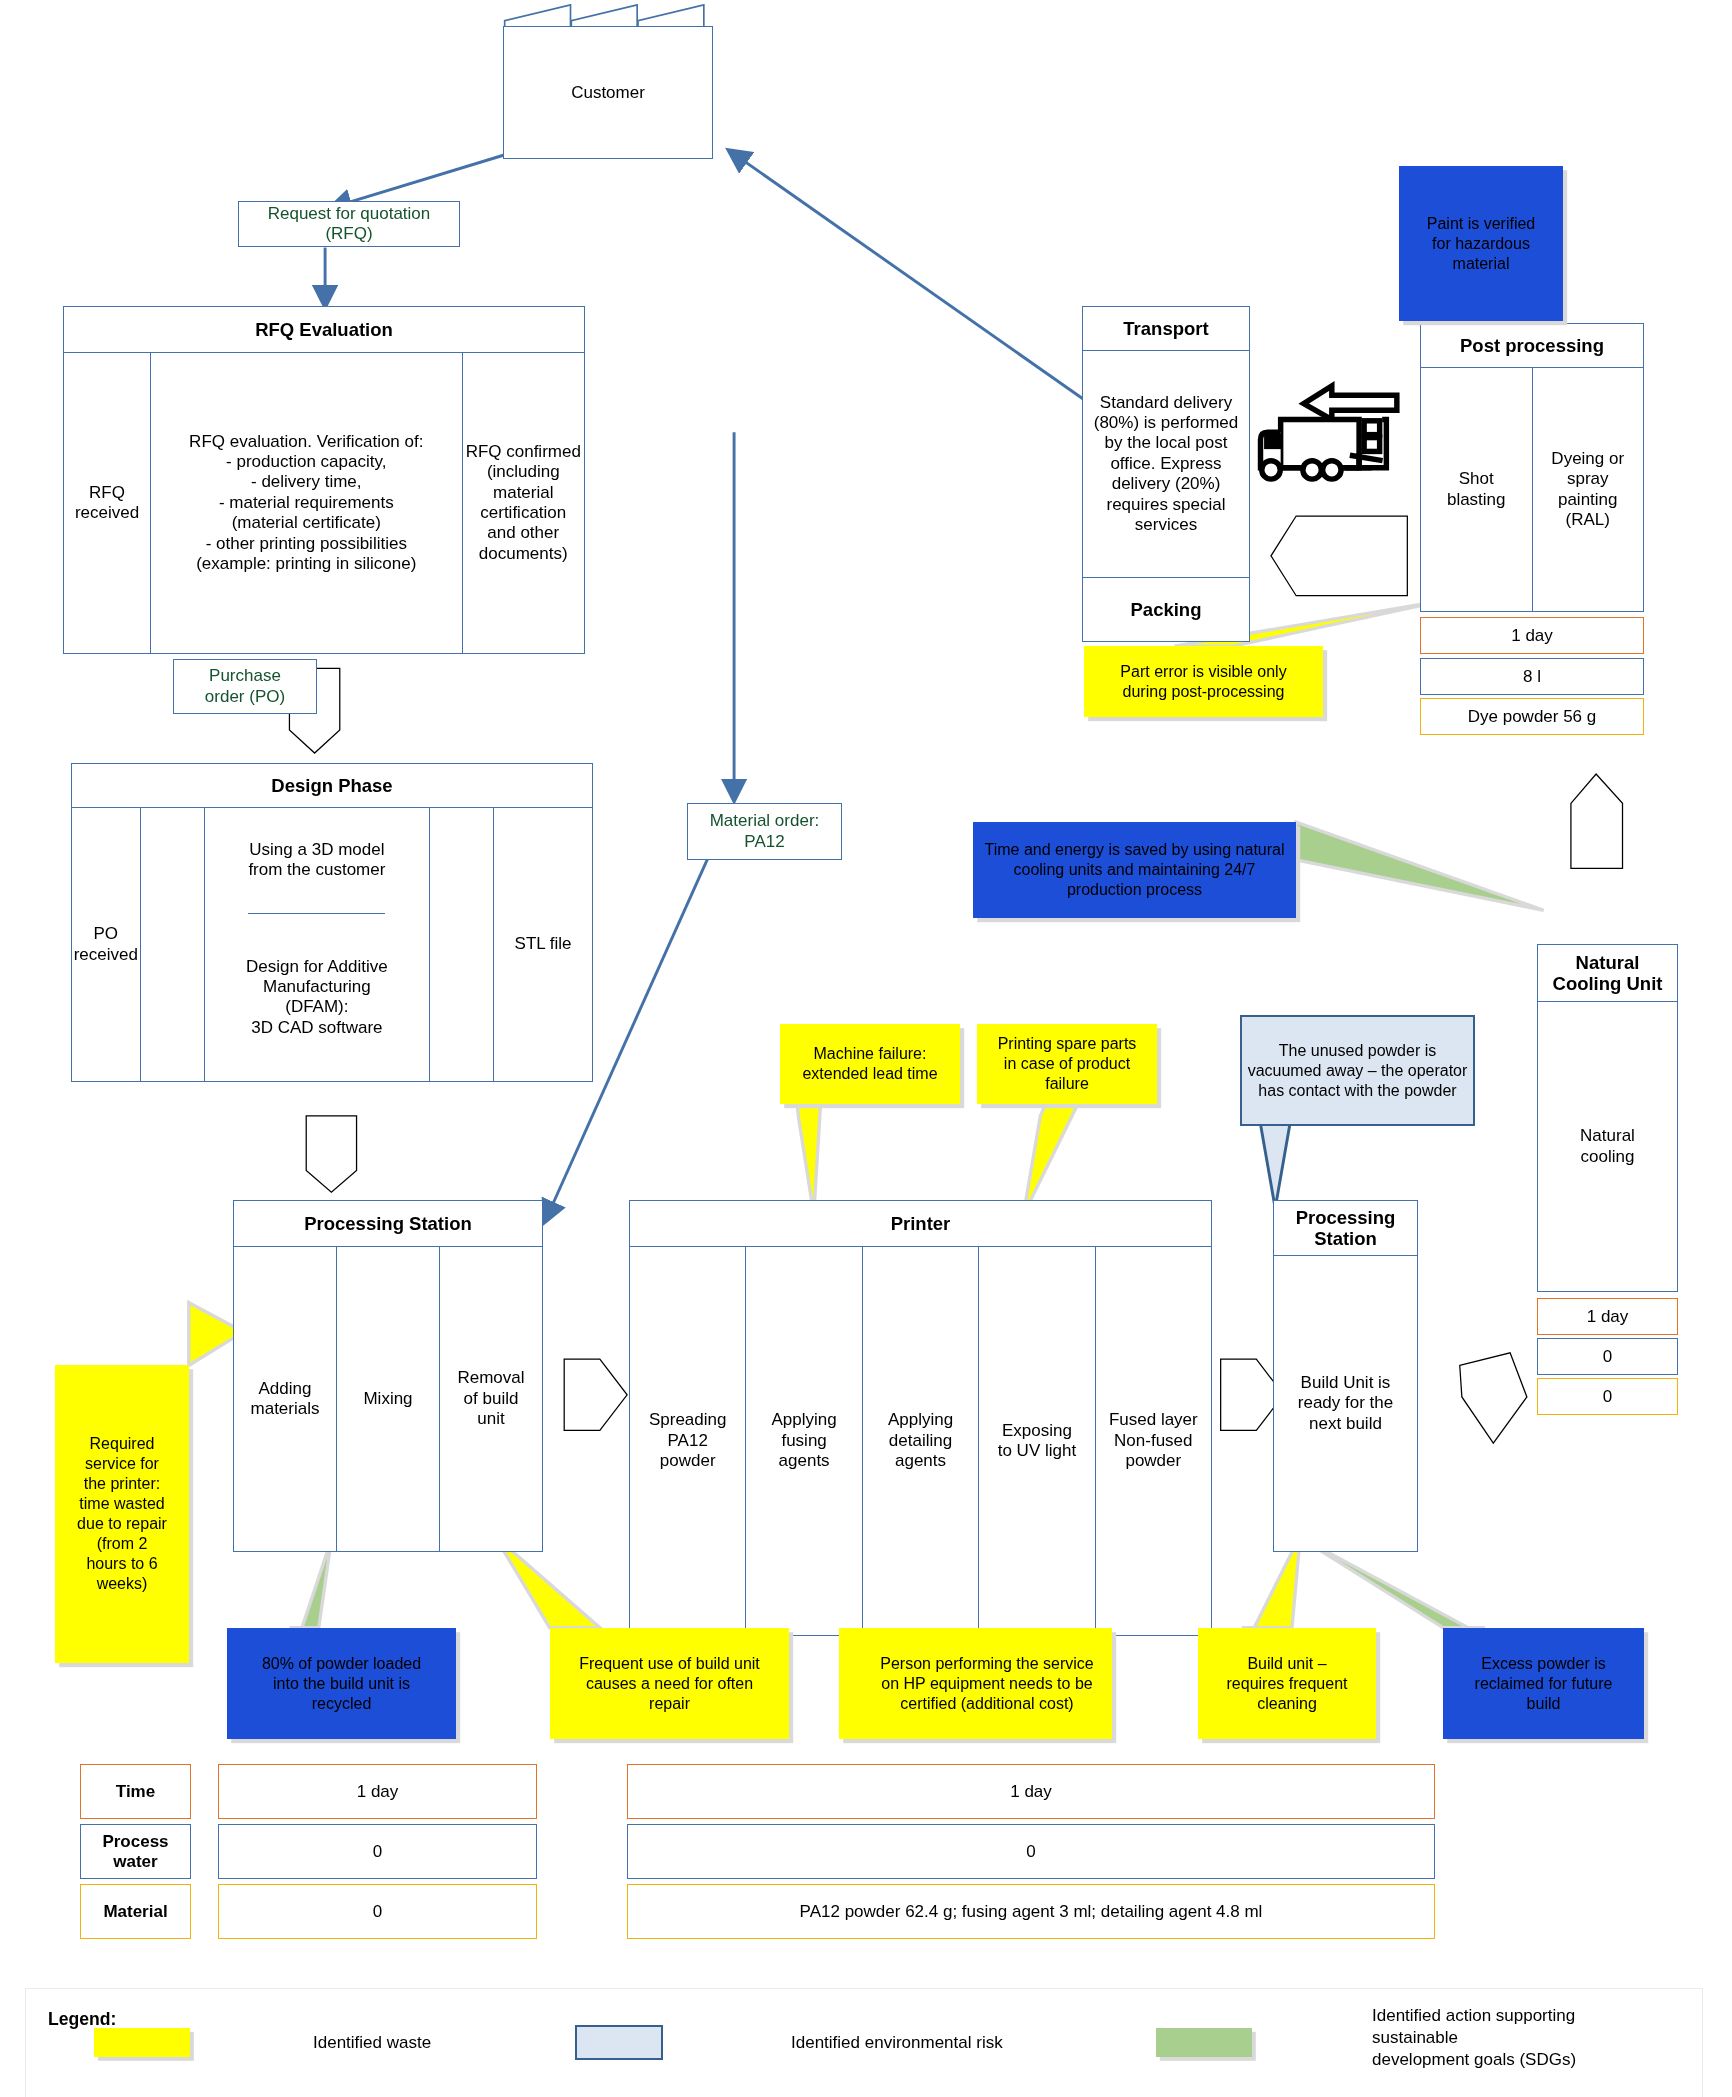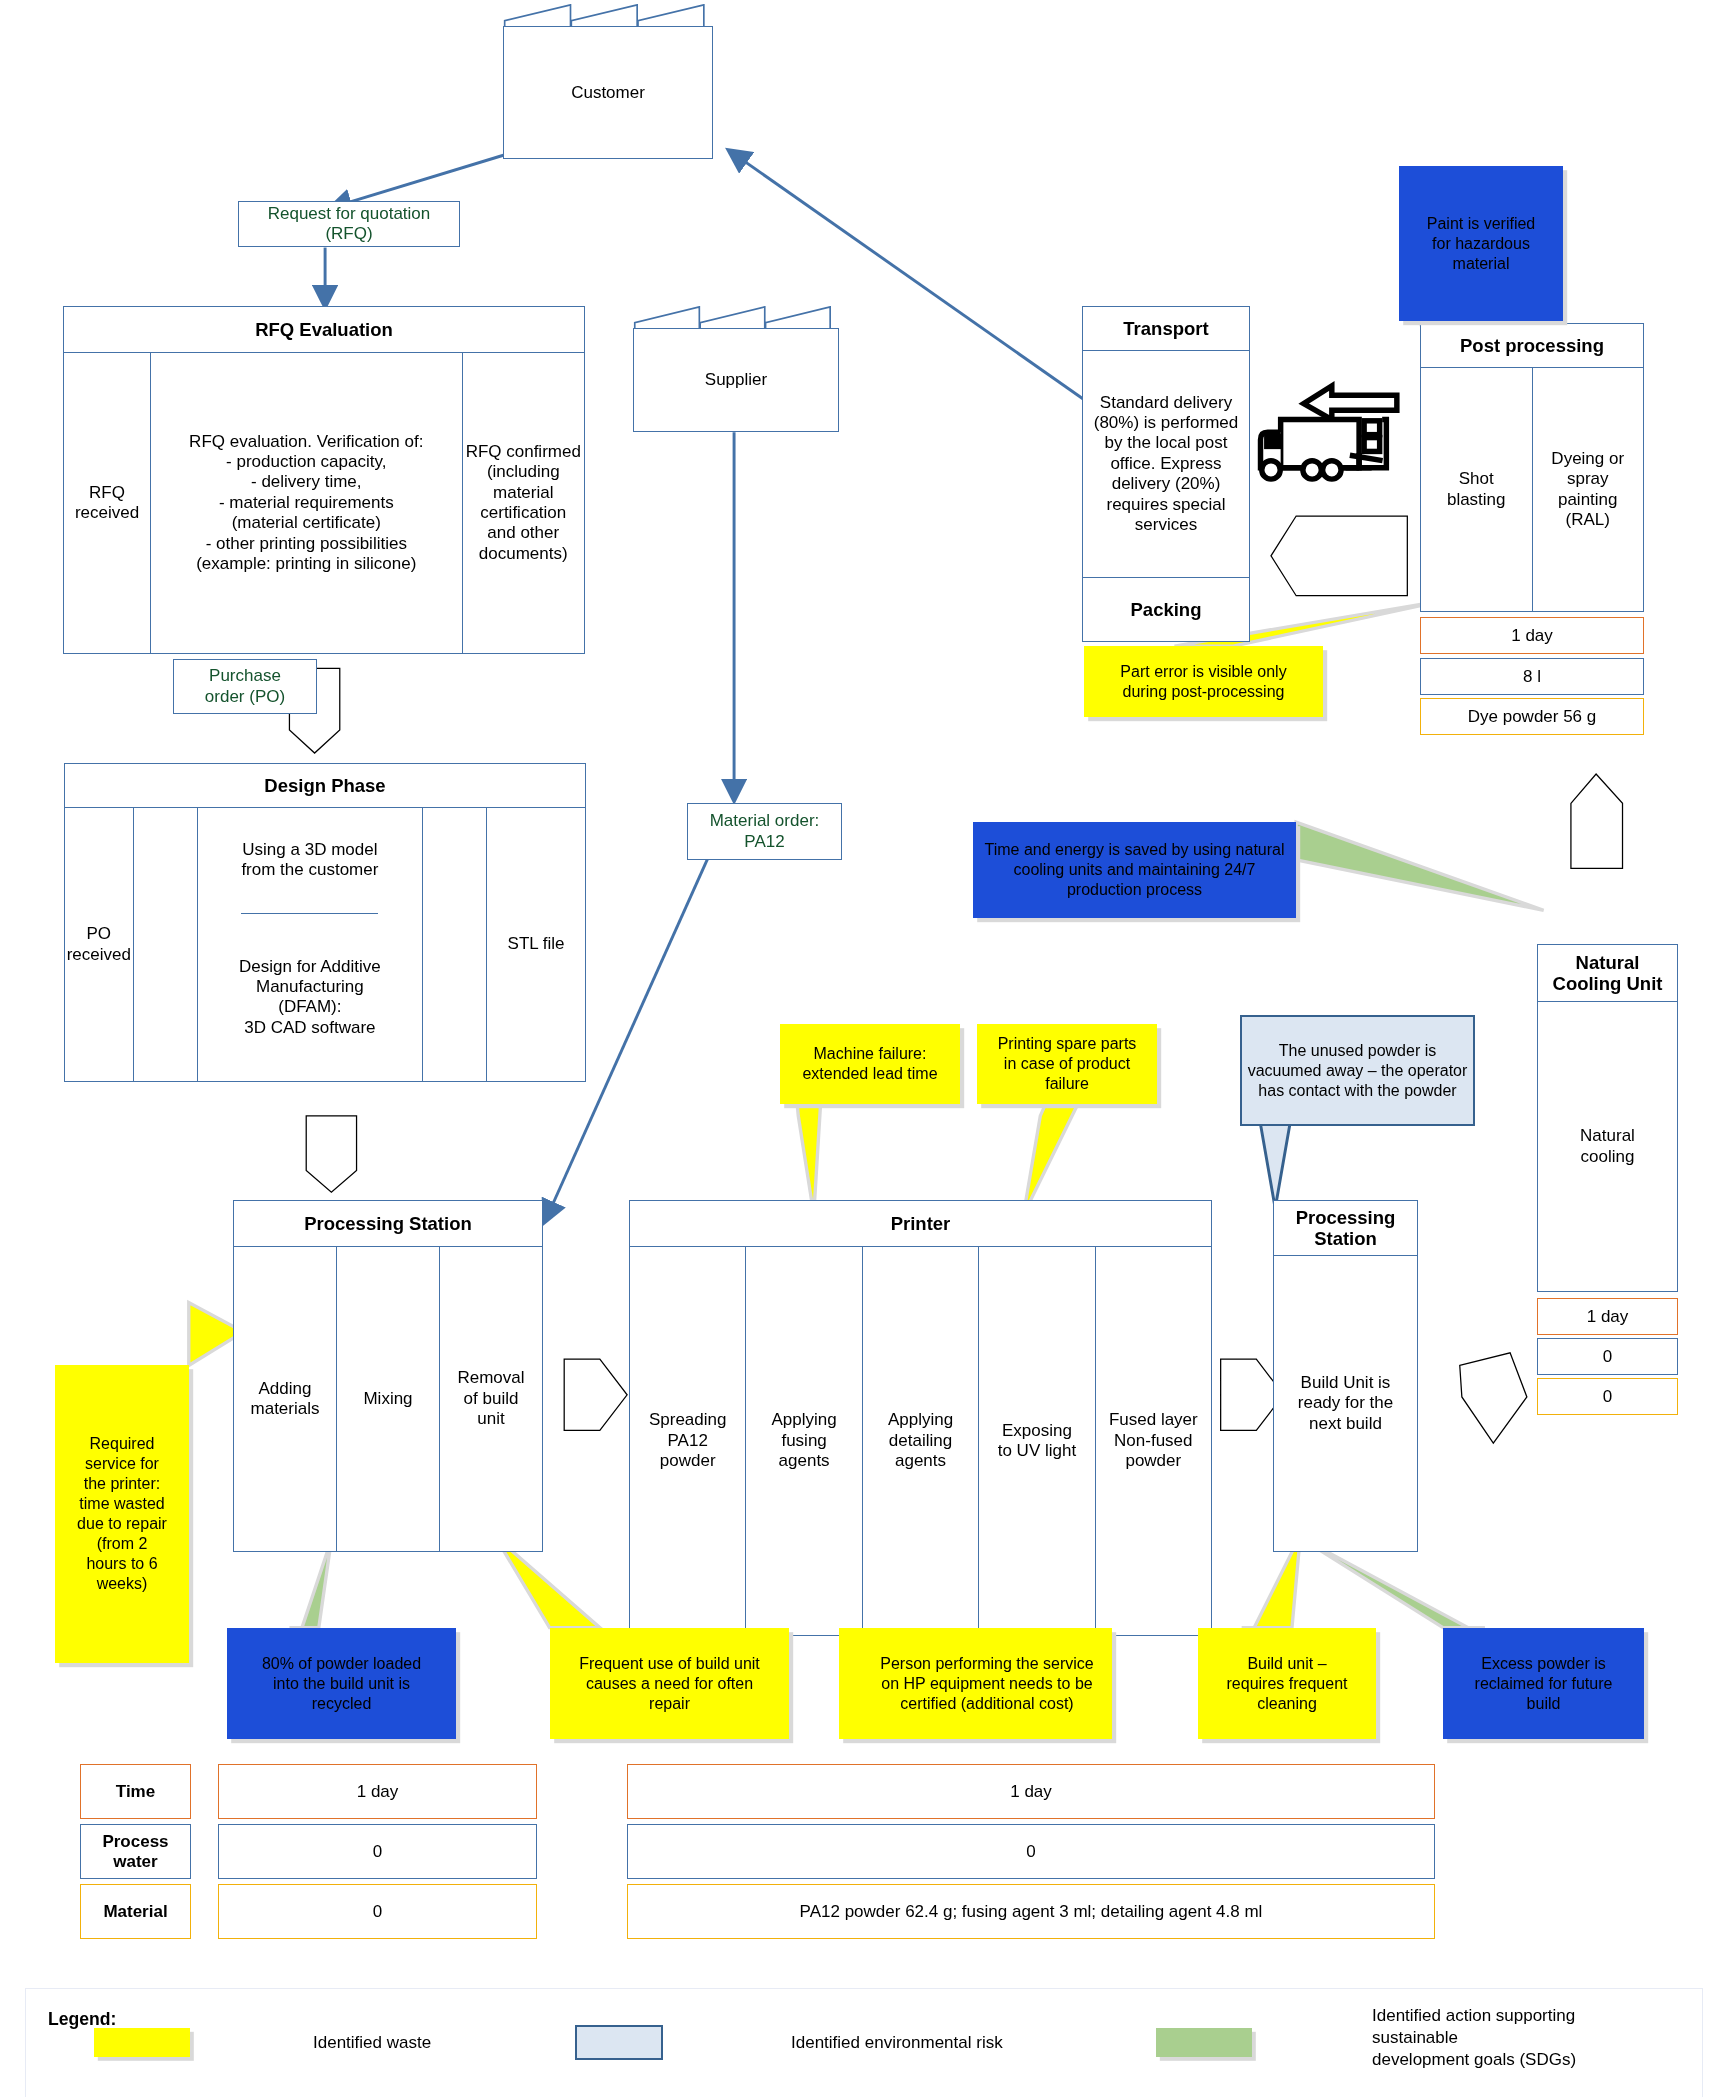--- a/index.html
+++ b/index.html
@@ -191,26 +191,20 @@
 - other  printing possibilities
 (example: printing in silicone)</div>
       <div class="proc-cell" style="white-space:normal;">RFQ confirmed
 (including material certification and other documents)</div>
     </div>
   </div>
 
   <div class="box plain" style="left:145px; top:659px; width:144px; height:55px; white-space:pre-line;">Purchase
 order (PO)</div>
 
-  <div class="factory" style="left:633px; top:306px; width:206px; height:126px;">
-    <svg width="206" height="25" viewBox="0 0 490 60" style="position:absolute;left:0;top:0;">
-      <path d="M2 58 L2 40 L157 2 L157 58 Z M159 58 L159 40 L314 2 L314 58 Z M316 58 L316 40 L471 2 L471 58 Z" fill="#fff" stroke="#4472a8" stroke-width="4"></path>
-    </svg>
-    <div class="fbody">Supplier</div>
-  </div>
 
   <div class="box plain" style="left:659px; top:803px; width:155px; height:57px; white-space:pre-line;">Material order:
 PA12</div>
 
   <div class="proc" style="left:1082px; top:306px; width:168px; height:336px;">
     <div class="proc-hdr" style="height:44px;">Transport</div>
     <div class="proc-body" style="border-bottom:1.3px solid #4472a8;">
       <div class="proc-cell">Standard delivery (80%) is performed by the local post office. Express delivery (20%) requires special services</div>
     </div>
     <div style="height:63px; display:flex; align-items:center; justify-content:center; font-weight:bold; font-size:18.5px;">Packing</div>
@@ -225,21 +219,21 @@
 spray
 painting
 (RAL)</div>
     </div>
   </div>
 
   <div class="metric m-time" style="left:1420px; top:617px; width:224px; height:37px;">1 day</div>
   <div class="metric m-water" style="left:1420px; top:658px; width:224px; height:37px;">8 l</div>
   <div class="metric m-mat" style="left:1420px; top:698px; width:224px; height:37px;">Dye powder 56 g</div>
 
-  <div class="proc" style="left:64px; top:763px; width:522px; height:319px;">
+  <div class="proc" style="left:71px; top:763px; width:522px; height:319px;">
     <div class="proc-hdr" style="height:44px;">Design Phase</div>
     <div class="proc-body">
       <div class="proc-cell narrow" style="white-space:pre-line;">PO
 received</div>
       <div class="proc-cell narrow"></div>
       <div class="proc-cell wide" style="flex-direction:column; padding:0;">
         <div style="flex:1; display:flex; align-items:center; justify-content:center; border-bottom:1.3px solid #4472a8; white-space:pre-line; text-align:center;">Using a 3D model
 from the customer</div>
         <div style="flex:1.6; display:flex; align-items:center; justify-content:center; white-space:pre-line; text-align:center;">Design for Additive
 Manufacturing

